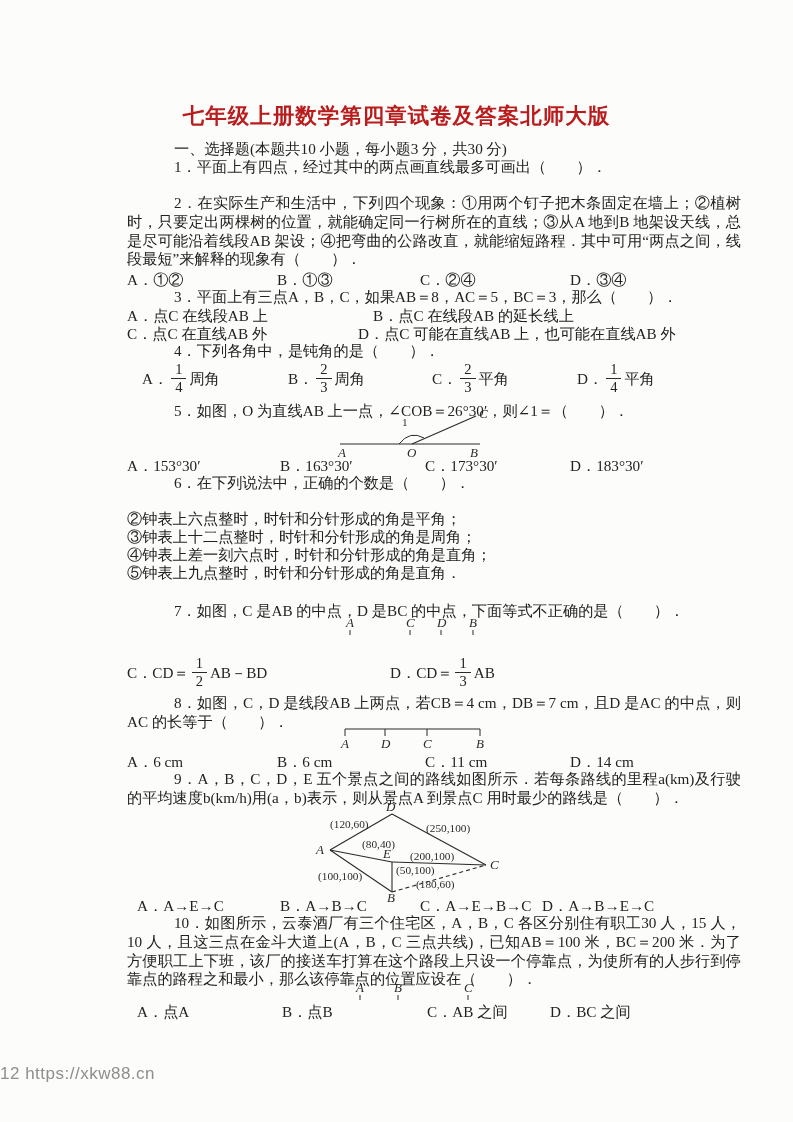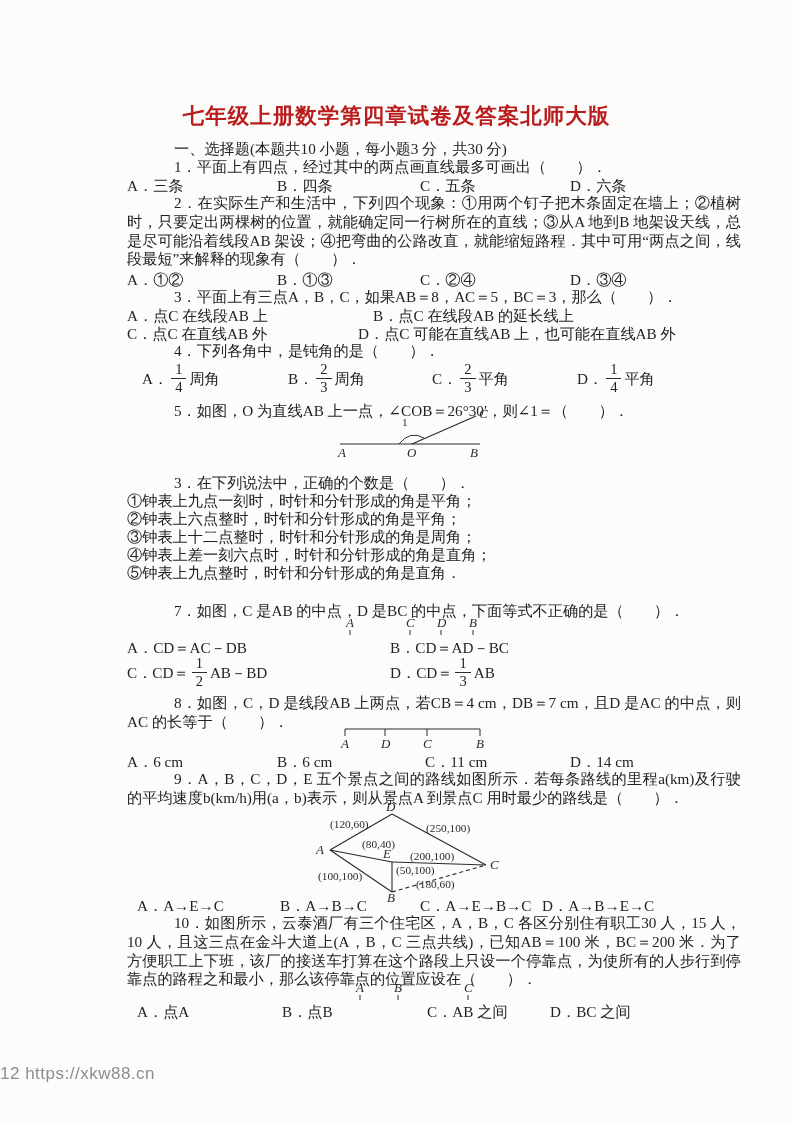--- a/index.html
+++ b/index.html
@@ -53,26 +53,20 @@
 </head>
 <body>
 
 <div class="page">
 
   <div class="title">七年级上册数学第四章试卷及答案北师大版</div>
 
   <div class="para" style="top:140px">一、选择题(本题共10 小题，每小题3 分，共30 分)</div>
 
   <div class="para" style="top:158px">1．平面上有四点，经过其中的两点画直线最多可画出（　　）．</div>
-  <div class="optrow" style="top:176px">
-    <span class="opt" style="left:37px">A．三条</span>
-    <span class="opt" style="left:187px">B．四条</span>
-    <span class="opt" style="left:330px">C．五条</span>
-    <span class="opt" style="left:480px">D．六条</span>
-  </div>
 
   <div class="para" style="top:194px">2．在实际生产和生活中，下列四个现象：①用两个钉子把木条固定在墙上；②植树时，只要定出两棵树的位置，就能确定同一行树所在的直线；③从A 地到B 地架设天线，总是尽可能沿着线段AB 架设；④把弯曲的公路改直，就能缩短路程．其中可用“两点之间，线段最短”来解释的现象有（　　）．</div>
   <div class="optrow" style="top:270px">
     <span class="opt" style="left:37px">A．①②</span>
     <span class="opt" style="left:187px">B．①③</span>
     <span class="opt" style="left:330px">C．②④</span>
     <span class="opt" style="left:480px">D．③④</span>
   </div>
 
   <div class="para" style="top:288px">3．平面上有三点A，B，C，如果AB＝8，AC＝5，BC＝3，那么（　　）．</div>
@@ -127,44 +121,45 @@
       <line x1="10" y1="36" x2="150" y2="36" stroke="#2a2a2a" stroke-width="1.2"></line>
       <line x1="82" y1="36" x2="146" y2="8" stroke="#2a2a2a" stroke-width="1.1"></line>
       <path d="M 69,36 Q 80,22 94,30" fill="none" stroke="#2a2a2a" stroke-width="1"></path>
       <text x="72" y="18" class="edgelabel">1</text>
       <text x="8" y="49" class="ptlabel">A</text>
       <text x="77" y="49" class="ptlabel">O</text>
       <text x="140" y="49" class="ptlabel">B</text>
       <text x="149" y="10" class="ptlabel">C</text>
     </svg>
   </div>
-
-  <div class="para" style="top:474px">3．在下列说法中，正确的个数是（　　）．</div>
-  <div class="para flush" style="top:492px">①钟表上九点一刻时，时针和分针形成的角是平角；</div>
+  <div class="optrow" style="top:456px">
+    <span class="opt" style="left:37px">A．153°30′</span>
+    <span class="opt" style="left:190px">B．163°30′</span>
+    <span class="opt" style="left:335px">C．173°30′</span>
+    <span class="opt" style="left:480px">D．183°30′</span>
+  </div>
+
+  <div class="para" style="top:474px">6．在下列说法中，正确的个数是（　　）．</div>
   <div class="para flush" style="top:528px">③钟表上十二点整时，时针和分针形成的角是周角；</div>
   <div class="para flush" style="top:510px">②钟表上六点整时，时针和分针形成的角是平角；</div>
   <div class="para flush" style="top:546px">④钟表上差一刻六点时，时针和分针形成的角是直角；</div>
   <div class="para flush" style="top:564px">⑤钟表上九点整时，时针和分针形成的角是直角．</div>
 
   <div class="para" style="top:602px">7．如图，C 是AB 的中点，D 是BC 的中点，下面等式不正确的是（　　）．</div>
   <div class="fig" style="left:340px; top:616px">
     <svg width="150" height="22">
       <text x="6" y="11" class="ptlabel">A</text>
       <text x="66" y="11" class="ptlabel">C</text>
       <text x="97" y="11" class="ptlabel">D</text>
       <text x="129" y="11" class="ptlabel">B</text>
       <line x1="10" y1="14" x2="10" y2="19" stroke="#2a2a2a" stroke-width="1"></line>
       <line x1="70" y1="14" x2="70" y2="19" stroke="#2a2a2a" stroke-width="1"></line>
       <line x1="101" y1="14" x2="101" y2="19" stroke="#2a2a2a" stroke-width="1"></line>
       <line x1="133" y1="14" x2="133" y2="19" stroke="#2a2a2a" stroke-width="1"></line>
     </svg>
-  </div>
-  <div class="optrow" style="top:638px">
-    <span class="opt" style="left:37px">A．CD＝AC－DB</span>
-    <span class="opt" style="left:300px">B．CD＝AD－BC</span>
   </div>
   <div class="optrow frow" style="top:654px; height:36px">
     <span class="opt" style="left:37px; height:36px">
       <span>C．</span>
         <span>CD＝</span>
       <span class="frac">
           <span class="num">1</span>
           <span class="den">2</span>
         </span>
       <span>AB－BD</span>

